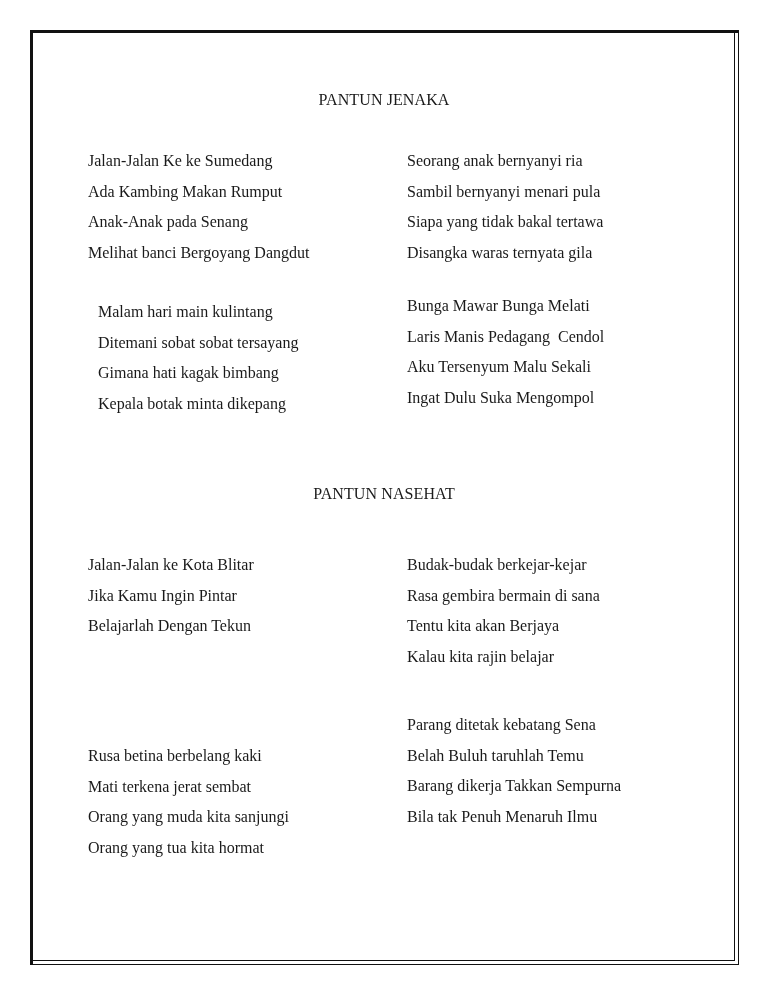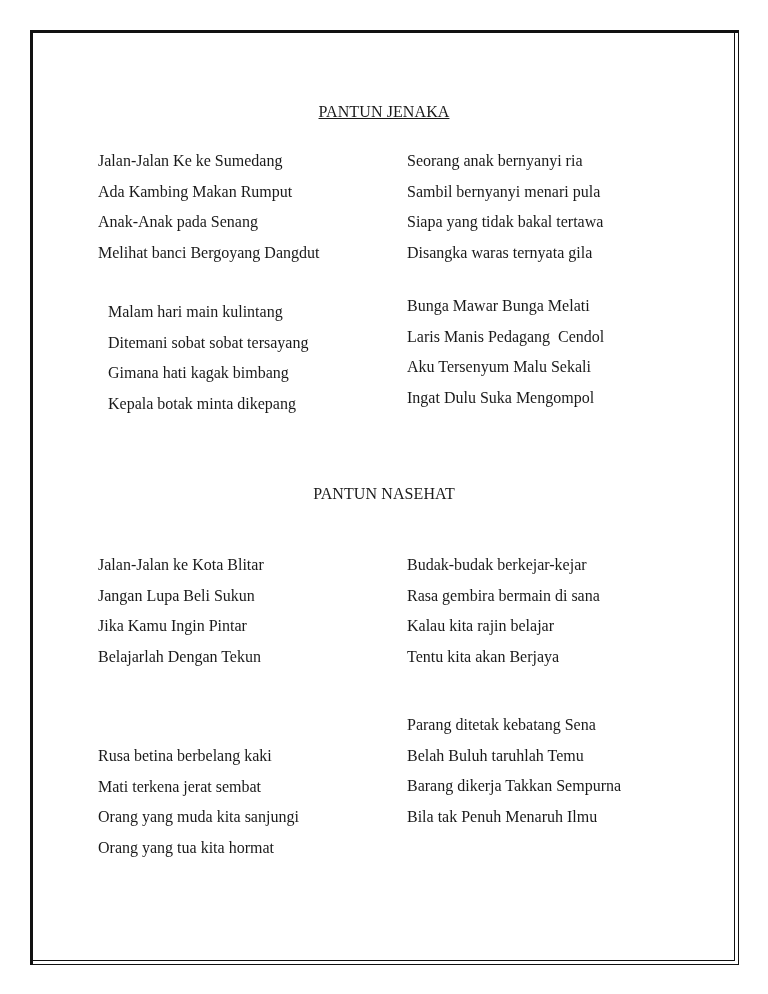--- a/index.html
+++ b/index.html
@@ -50,30 +50,30 @@
       margin: 0;
       padding: 0;
       list-style: none;
     }
     .stanza li {
       font-size: 16px;
       height: 30.5px;
       line-height: 20px;
       white-space: pre;
     }
-    .col-left { left: 98px; }
+    .col-left { left: 88px; }
     .col-right { left: 407px; }
   </style>
 </head>
 <body>
 
 <div class="page-border-outer"></div>
 <div class="page-border-inner"></div>
 
-<div class="section-title" style="top:103px;text-decoration:underline;">PANTUN JENAKA</div>
+<div class="section-title" style="top:91px;">PANTUN JENAKA</div>
 
 <ul class="stanza col-left" style="top:151px;">
   <li>Jalan-Jalan Ke ke Sumedang</li>
   <li>Ada Kambing Makan Rumput</li>
   <li>Anak-Anak pada Senang</li>
   <li>Melihat banci Bergoyang Dangdut</li>
 </ul>
 
 <ul class="stanza col-right" style="top:151px;">
   <li>Seorang anak bernyanyi ria</li>
@@ -93,30 +93,29 @@
   <li>Bunga Mawar Bunga Melati</li>
   <li>Laris Manis Pedagang  Cendol</li>
   <li>Aku Tersenyum Malu Sekali</li>
   <li>Ingat Dulu Suka Mengompol</li>
 </ul>
 
 <div class="section-title" style="top:485px;">PANTUN NASEHAT</div>
 
 <ul class="stanza col-left" style="top:555px;">
   <li>Jalan-Jalan ke Kota Blitar</li>
-  <li>Jangan Lupa Beli Sukun</li>
   <li>Jika Kamu Ingin Pintar</li>
   <li>Belajarlah Dengan Tekun</li>
 </ul>
 
 <ul class="stanza col-right" style="top:555px;">
   <li>Budak-budak berkejar-kejar</li>
   <li>Rasa gembira bermain di sana</li>
+  <li>Tentu kita akan Berjaya</li>
   <li>Kalau kita rajin belajar</li>
-  <li>Tentu kita akan Berjaya</li>
 </ul>
 
 <ul class="stanza col-left" style="top:706px;margin-top:40px;">
   <li>Rusa betina berbelang kaki</li>
   <li>Mati terkena jerat sembat</li>
   <li>Orang yang muda kita sanjungi</li>
   <li>Orang yang tua kita hormat</li>
 </ul>
 
 <ul class="stanza col-right" style="top:715px;">

